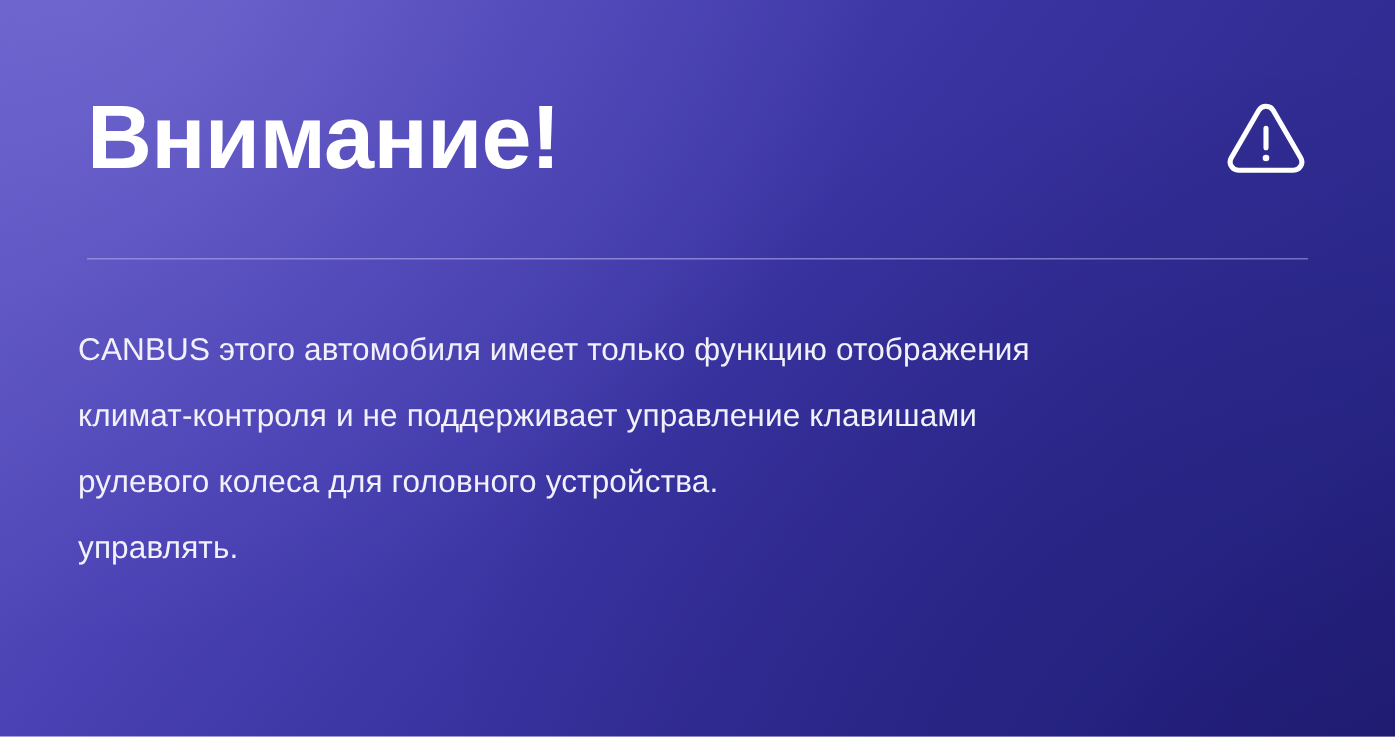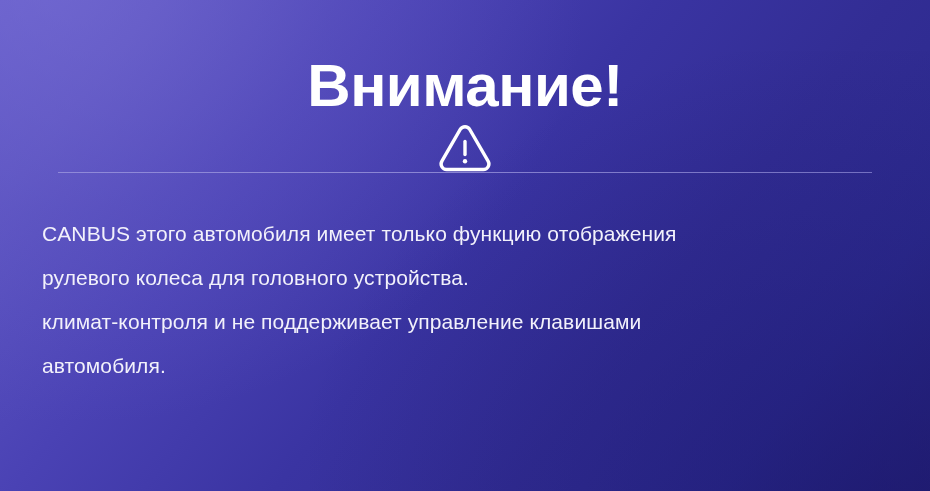--- a/index.html
+++ b/index.html
@@ -69,21 +69,20 @@
   
   #header-row {
     position: absolute;
     left: 58px;
     right: 58px;
     top: 52px;
     height: 80px;
     display: flex;
     align-items: center;
     justify-content: space-between;
-    flex-direction: column;
   }
 
   #page-title {
     margin: 0;
     color: #ffffff;
     font-size: 60px;
     line-height: 68px;
     font-weight: 700;
     letter-spacing: -0.5px;
     white-space: nowrap;
@@ -107,21 +106,21 @@
     height: 1px;
     background: linear-gradient(90deg,
        rgba(173,168,230,0.62) 0%,
        rgba(168,163,228,0.70) 45%,
        rgba(160,156,226,0.62) 100%);
   }
 
   
   #body-text {
     position: absolute;
-    left: 42px;
+    left: 52px;
     top: 212px;
     width: 820px;
   }
   .body-line {
     color: #f2f1fb;
     font-size: 21px;
     line-height: 44px;
     font-weight: 400;
     letter-spacing: 0.1px;
     white-space: nowrap;
@@ -149,18 +148,18 @@
                C 31.75 7.82 29.95 6.8 28 6.8 Z" fill="none" stroke="#ffffff" stroke-width="3.4" stroke-linejoin="round"></path>
       <line x1="28" y1="21.5" x2="28" y2="34.5" stroke="#ffffff" stroke-width="3.4" stroke-linecap="round"></line>
       <circle cx="28" cy="41.3" r="2.2" fill="#ffffff"></circle>
     </svg>
   </div>
 
   <div id="divider" class="layer"></div>
 
   <div id="body-text" class="layer">
     <div class="body-line">CANBUS этого автомобиля имеет только функцию отображения</div>
+    <div class="body-line">климат-контроля и не поддерживает управление клавишами</div>
     <div class="body-line">рулевого колеса для головного устройства.</div>
-    <div class="body-line">климат-контроля и не поддерживает управление клавишами</div>
-    <div class="body-line">автомобиля.</div>
+    <div class="body-line">управлять.</div>
   </div>
 
 </div>
 
 </body></html>

